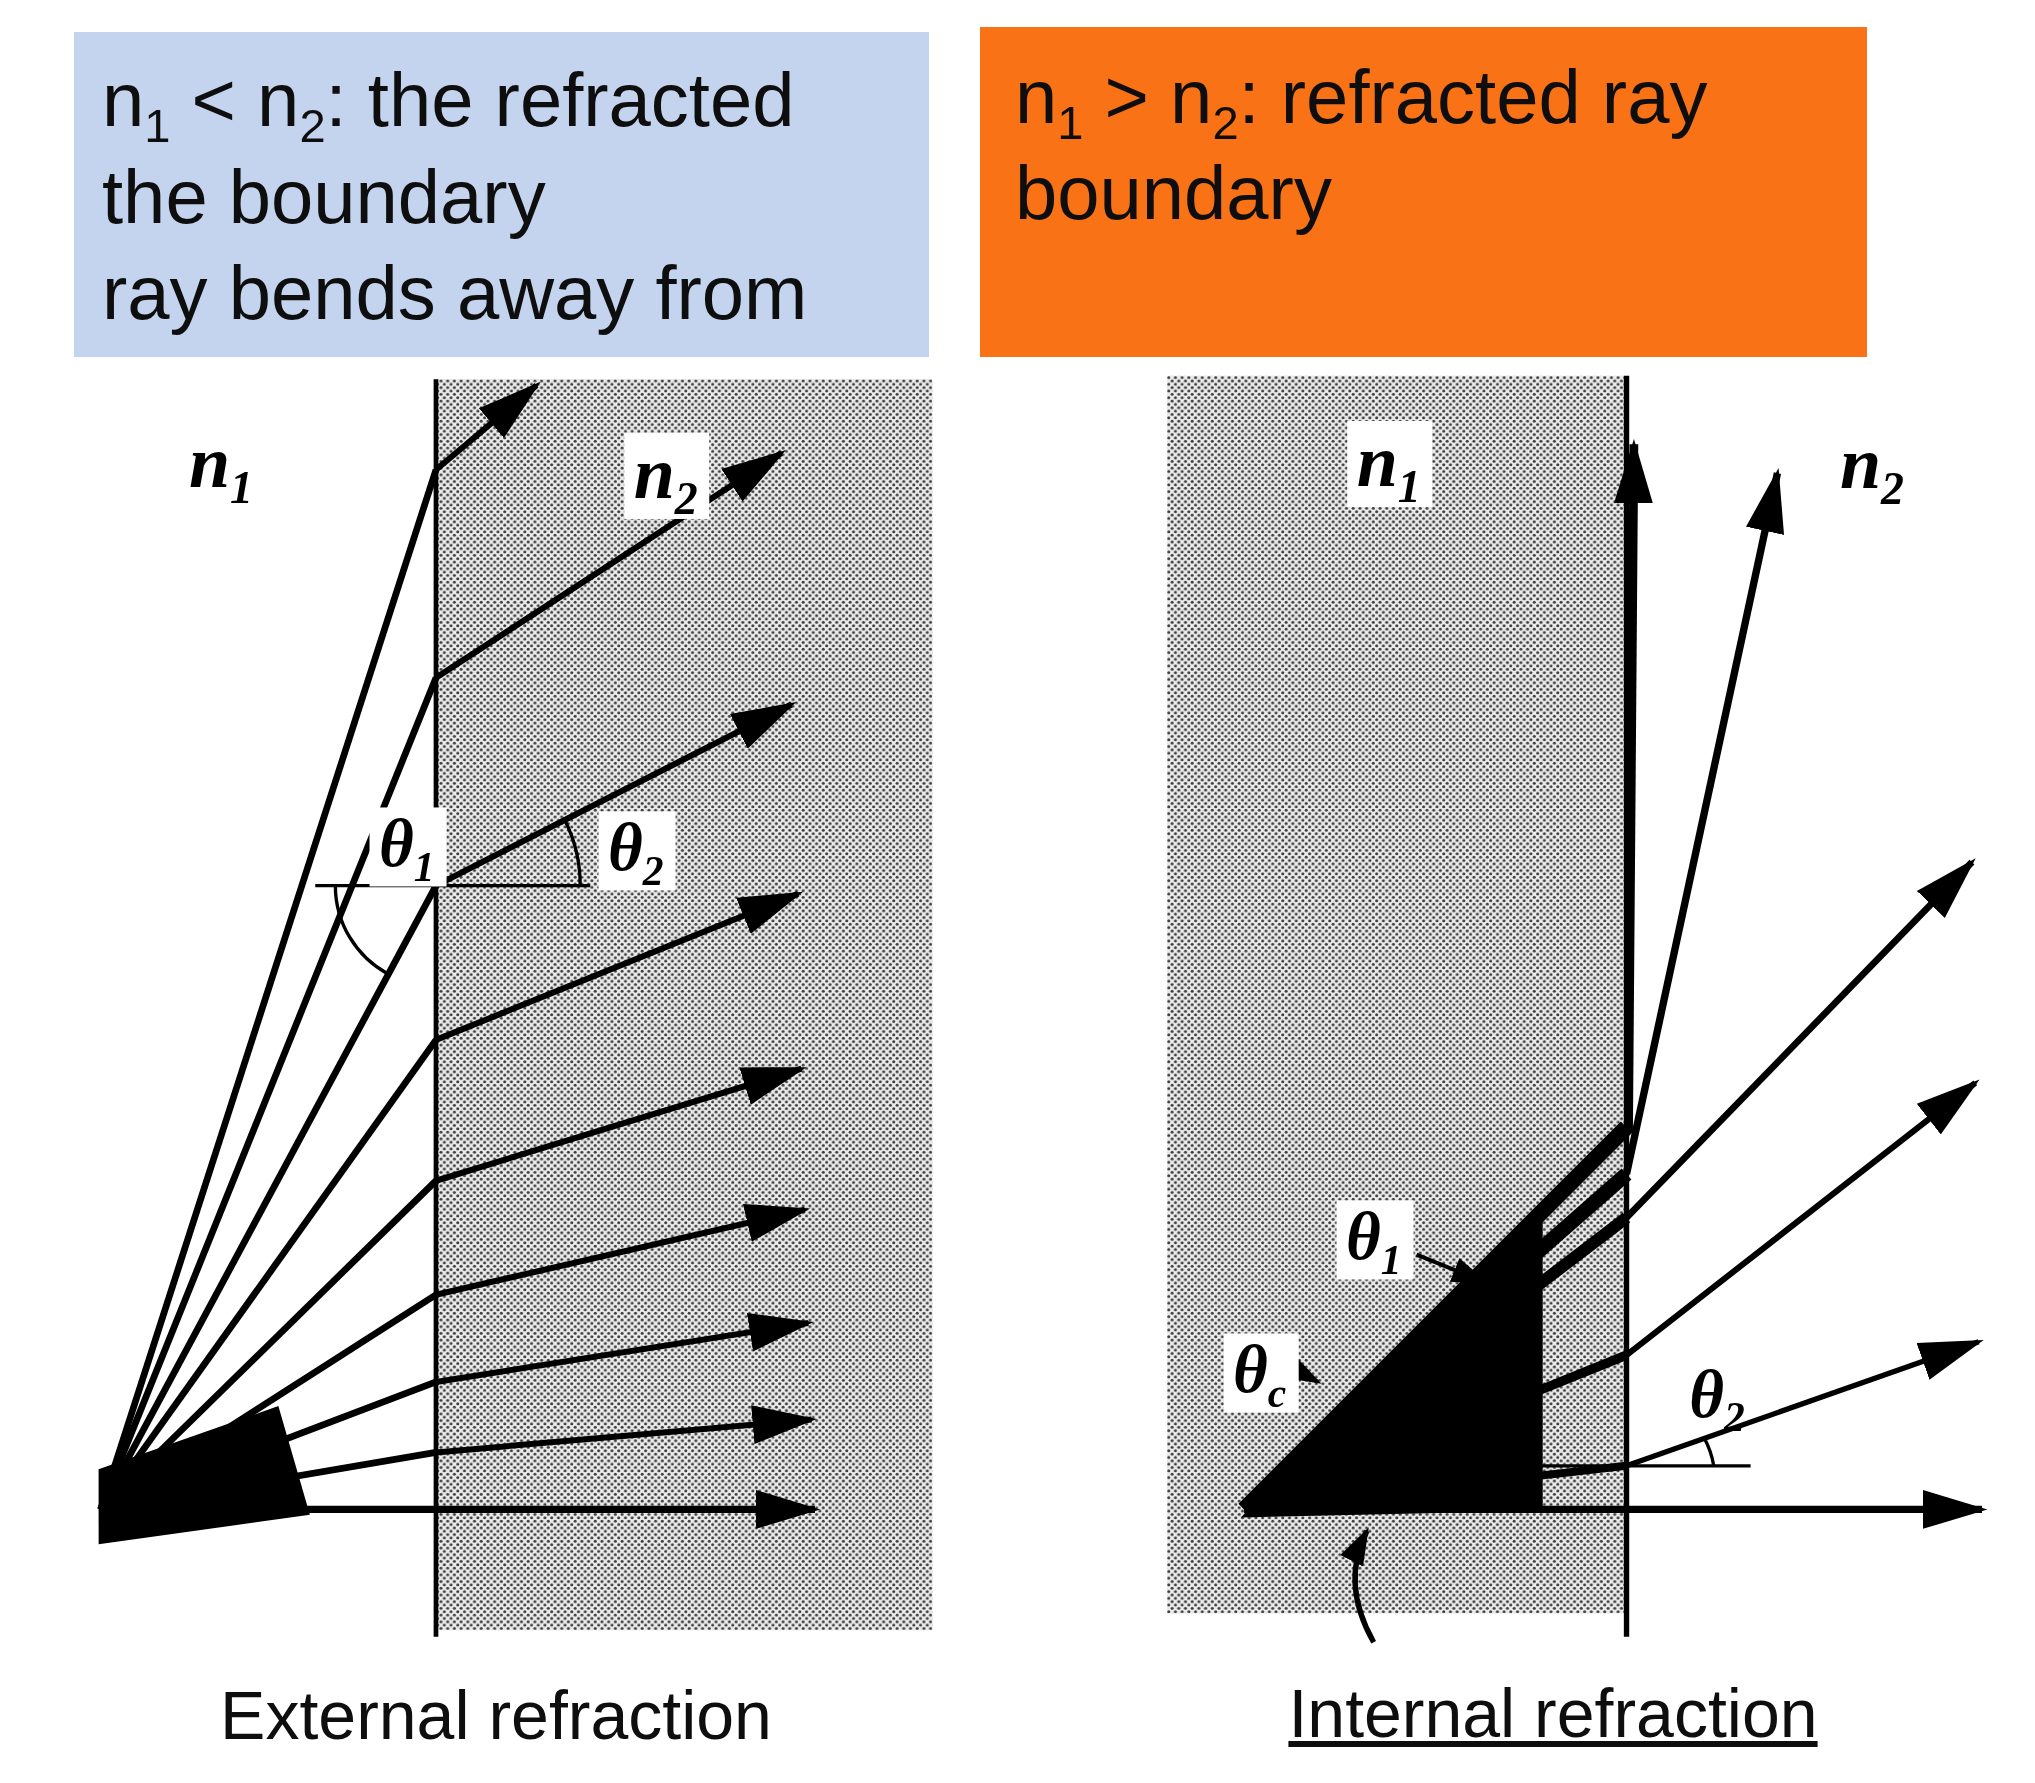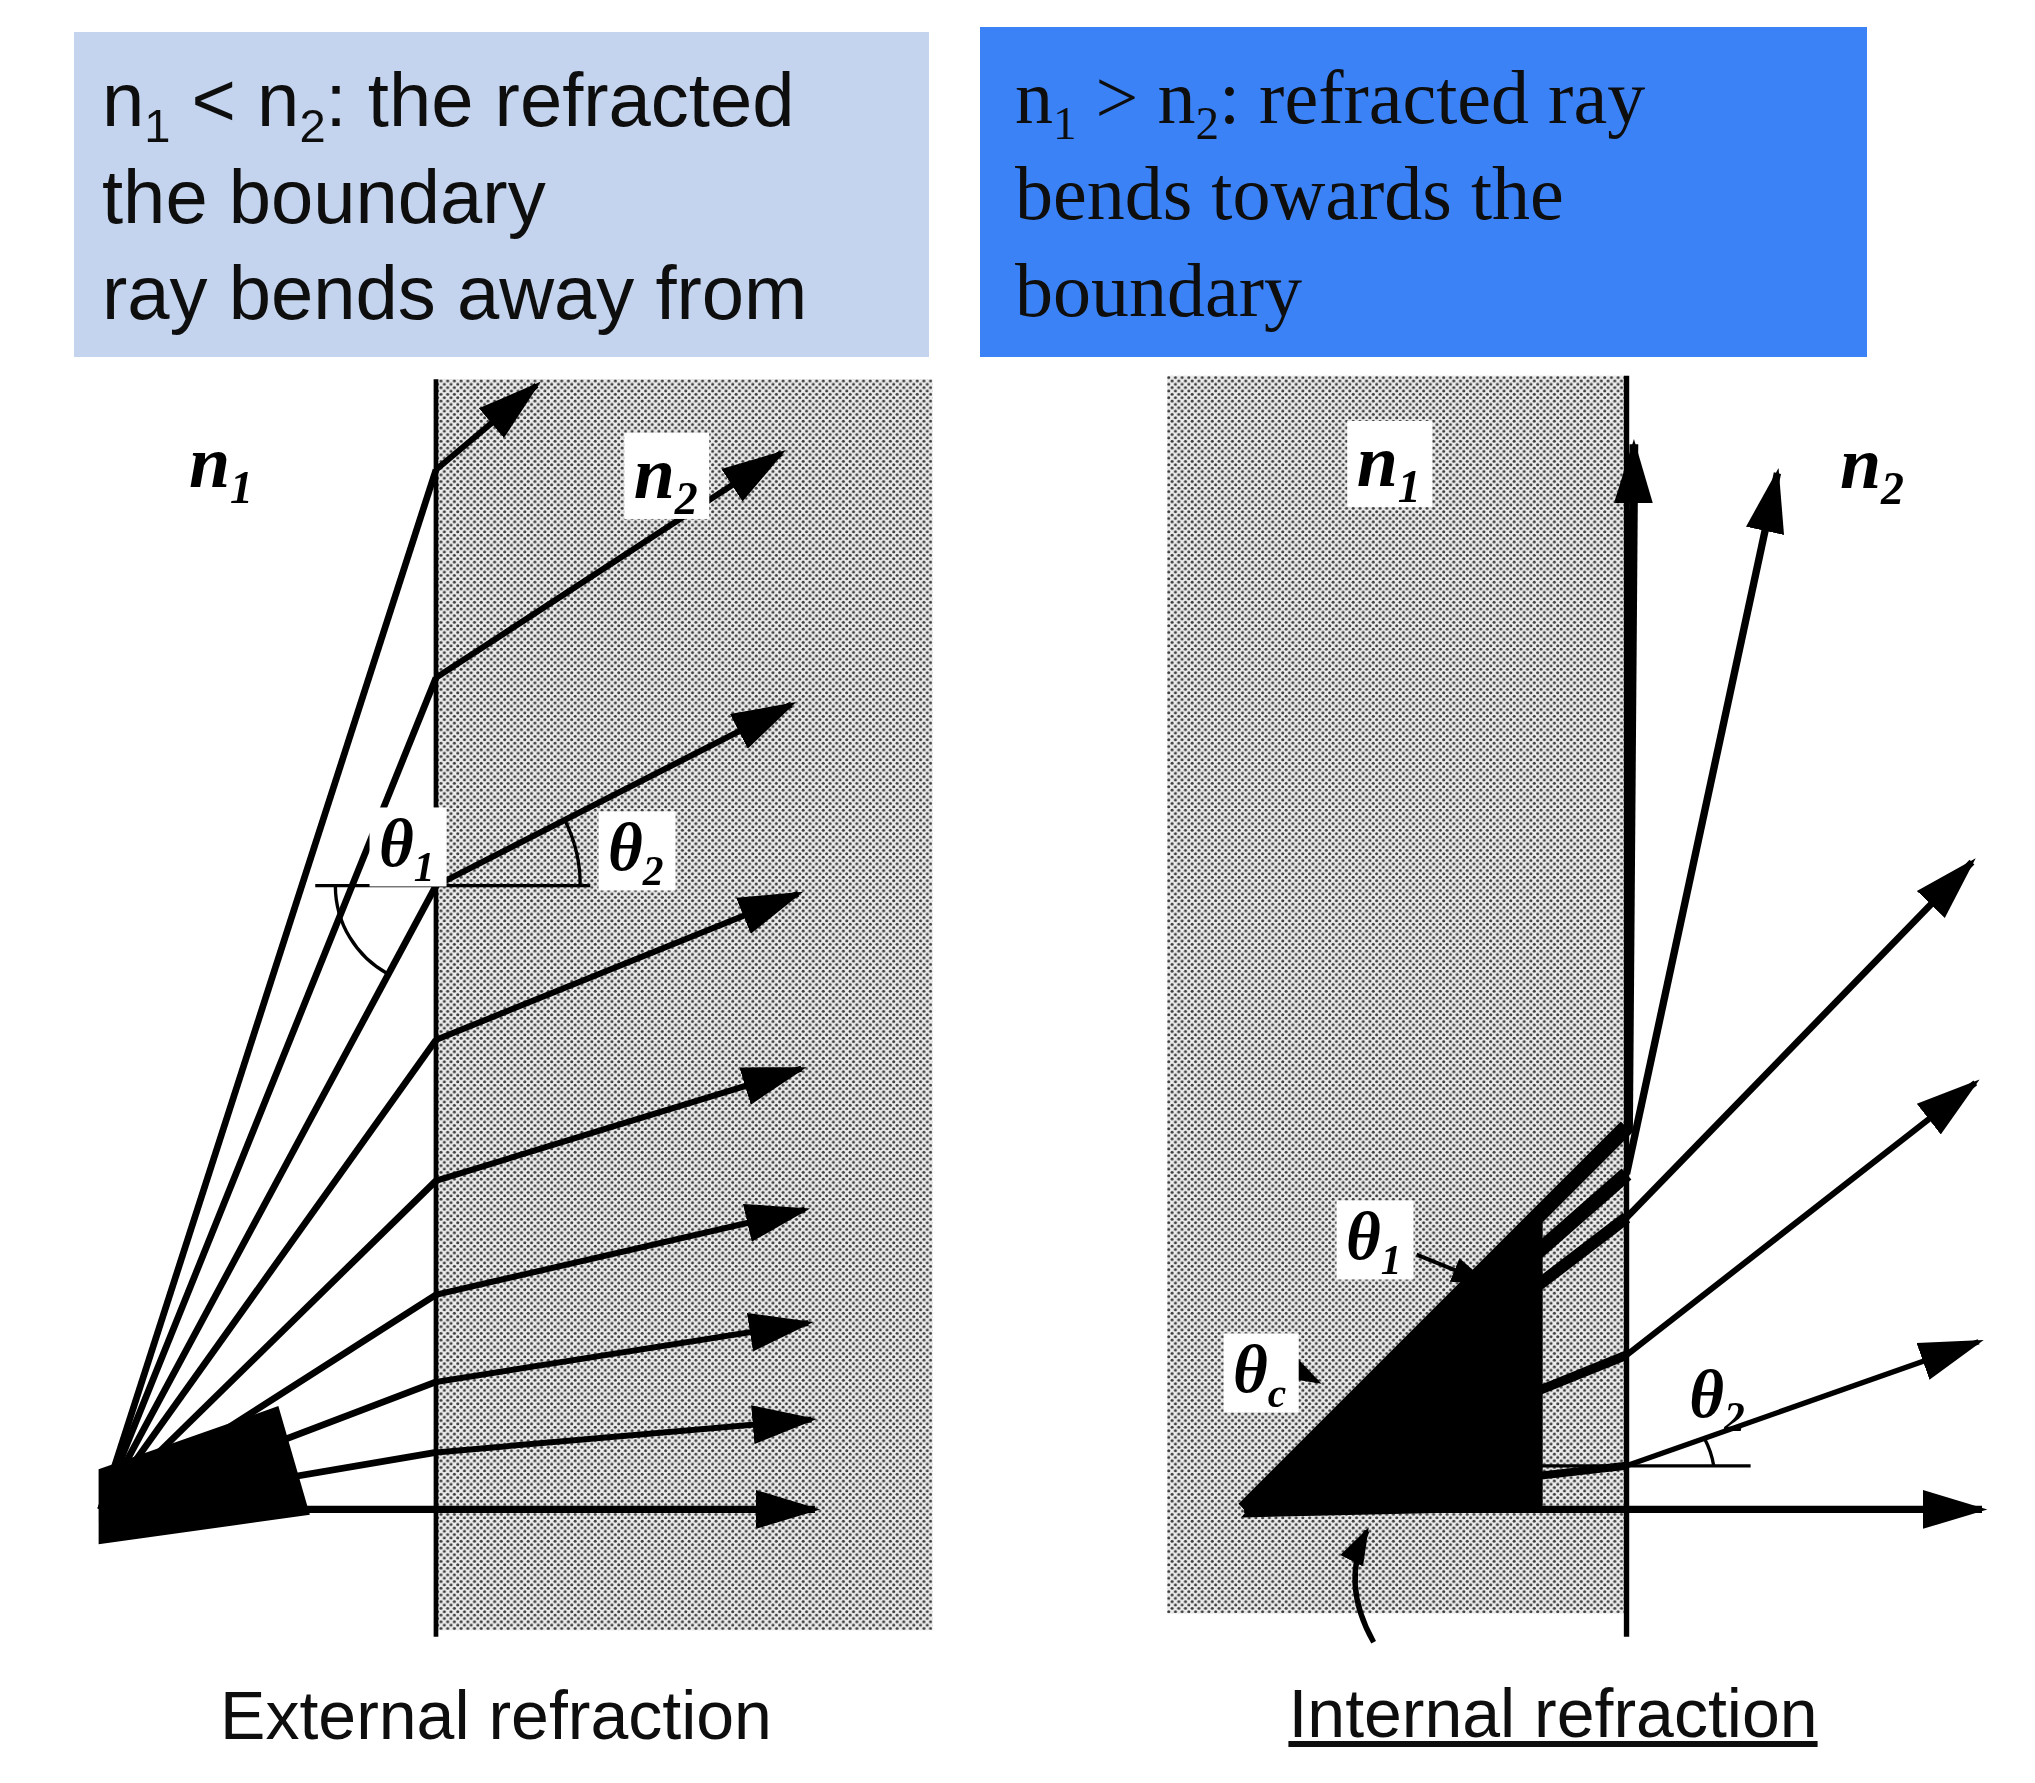--- a/index.html
+++ b/index.html
@@ -31,23 +31,22 @@
 <body>
 
 <div id="stage">
 
   <div id="hdr-left" class="hdr" style="background-color: rgb(196, 212, 238);">
     <div class="hline"><span>n</span><sub>1</sub><span> &lt; n</span><sub>2</sub><span>: the refracted</span></div>
     <div class="hline"><span>the boundary</span></div>
     <div class="hline"><span>ray bends away from</span></div>
   </div>
 
-  <div id="hdr-right" class="hdr" style="background-color: #3b82f6; font-family: Liberation Serif, serif;">
+  <div id="hdr-right" class="hdr" style="background-color: #f97316;">
     <div class="hline"><span>n</span><sub>1</sub><span> &gt; n</span><sub>2</sub><span>: refracted ray</span></div>
-    <div class="hline"><span>bends towards the</span></div>
     <div class="hline"><span>boundary</span></div>
   </div>
 
   <svg id="diagram-svg" width="2035" height="1784" viewBox="0 0 3034 2659">
     <defs>
       <pattern id="stipple" width="10" height="10" patternUnits="userSpaceOnUse">
         <rect width="10" height="10" fill="#ececec"></rect>
         <circle cx="2.5" cy="2.5" r="2.3" fill="#3c3c3c"></circle>
         <circle cx="7.5" cy="7.5" r="2.3" fill="#3c3c3c"></circle>
       </pattern>

